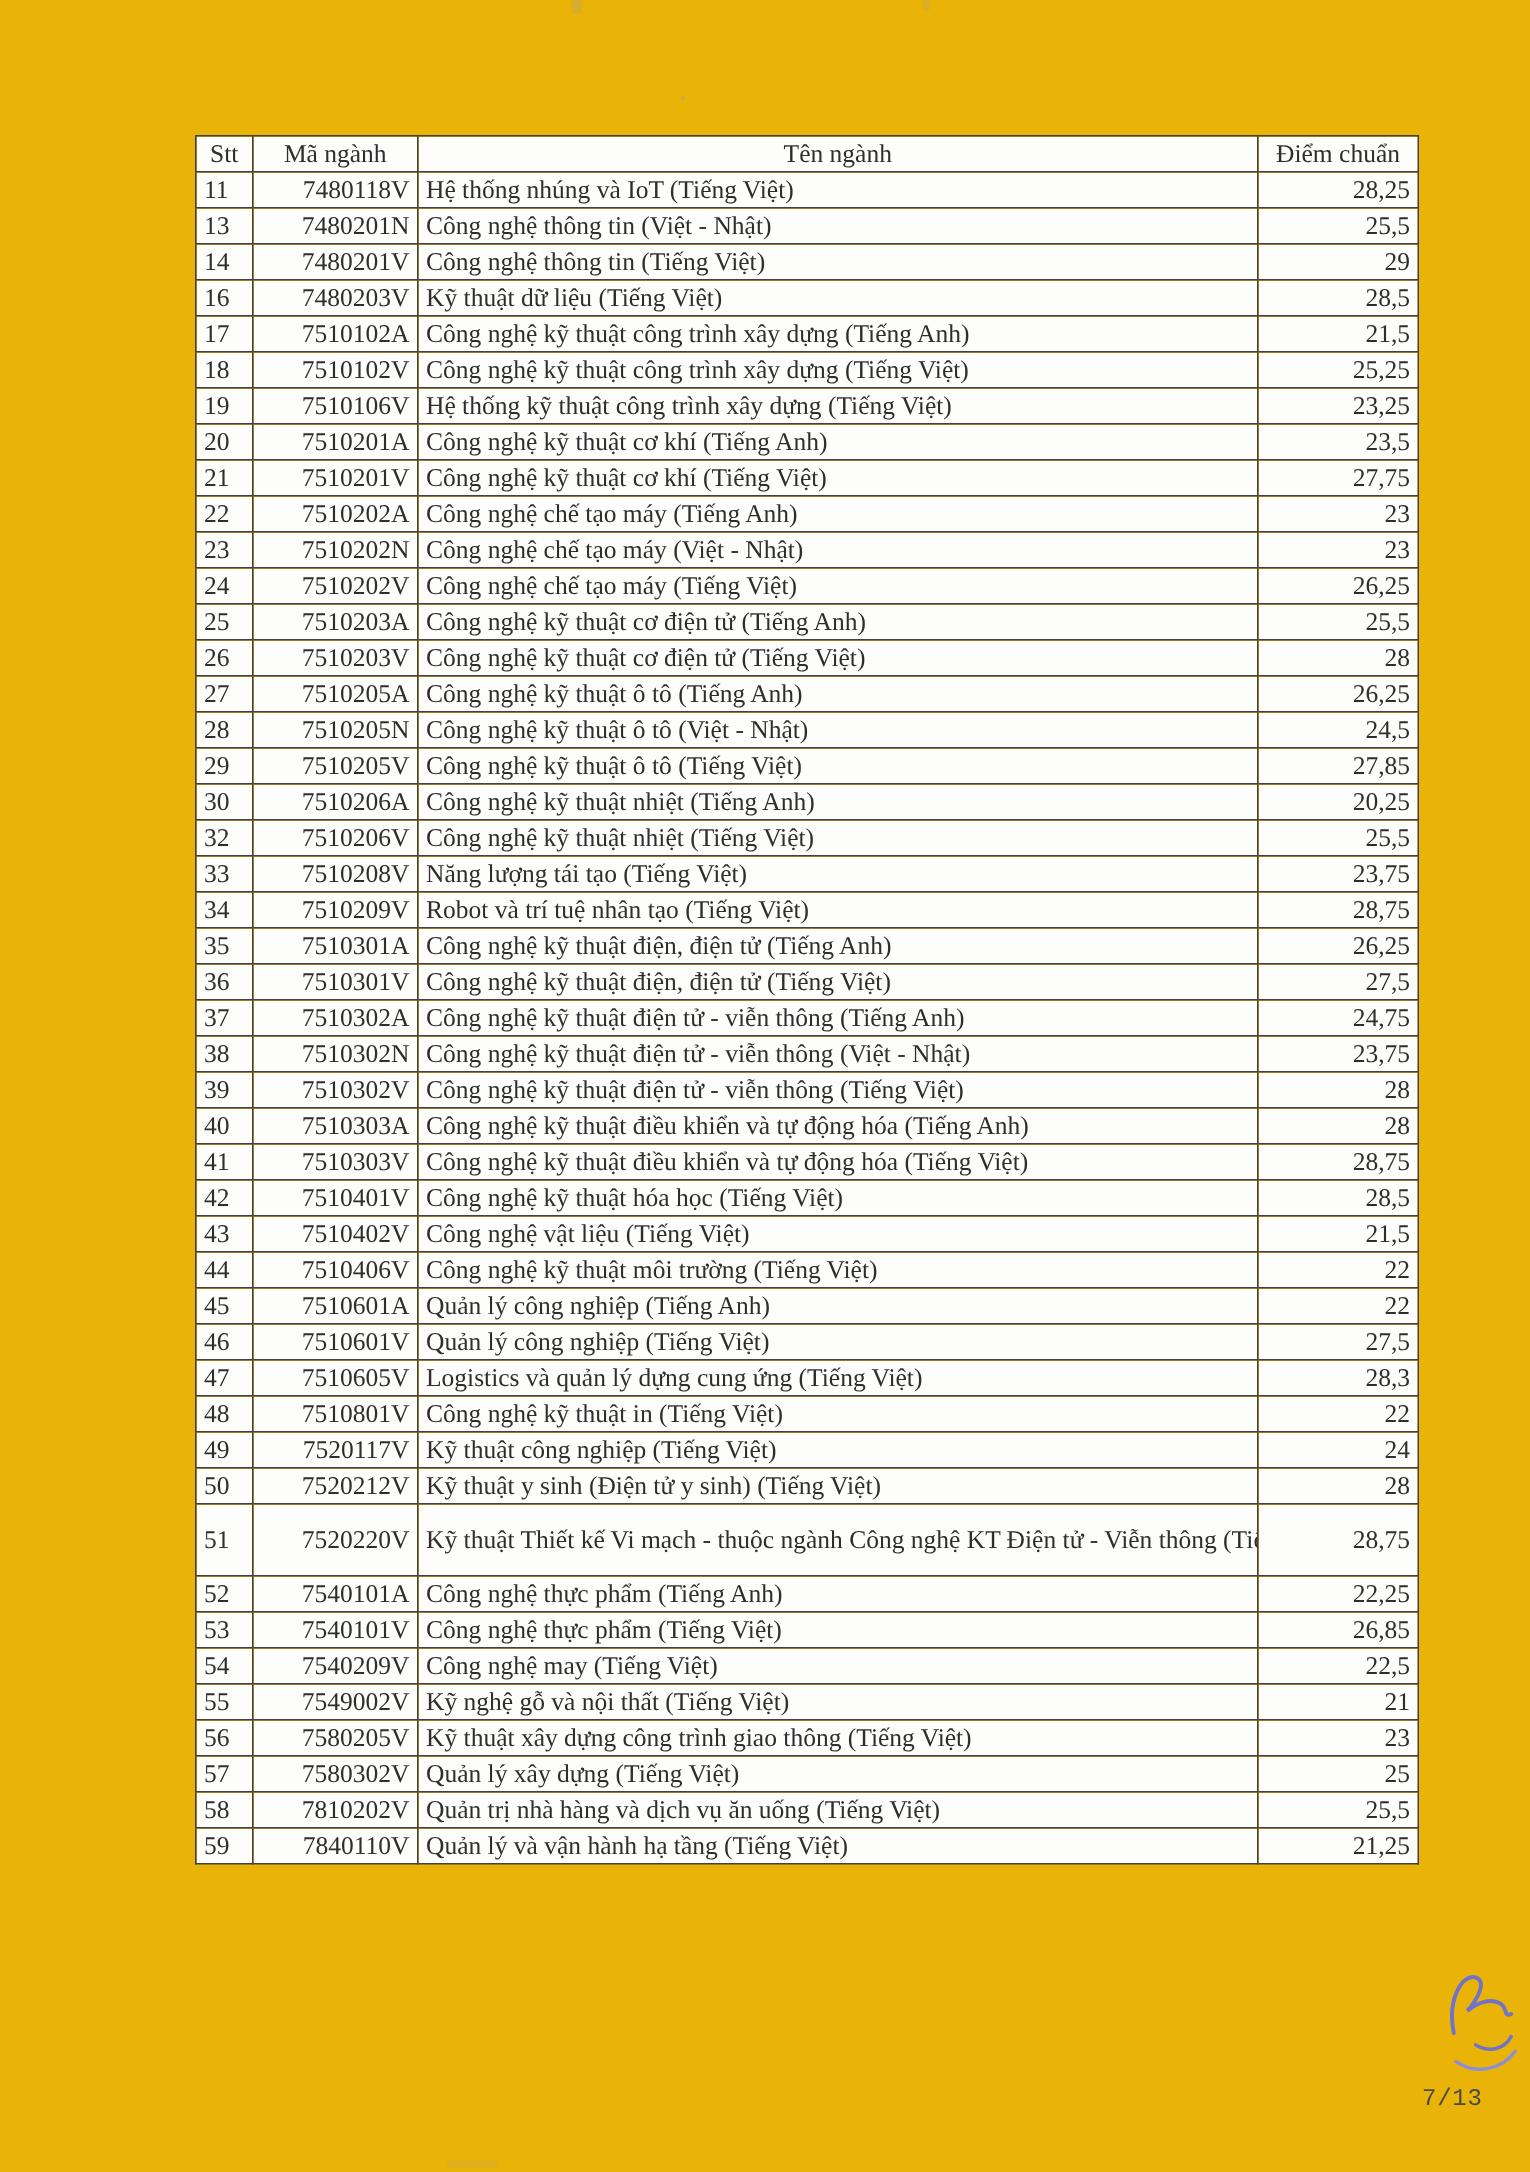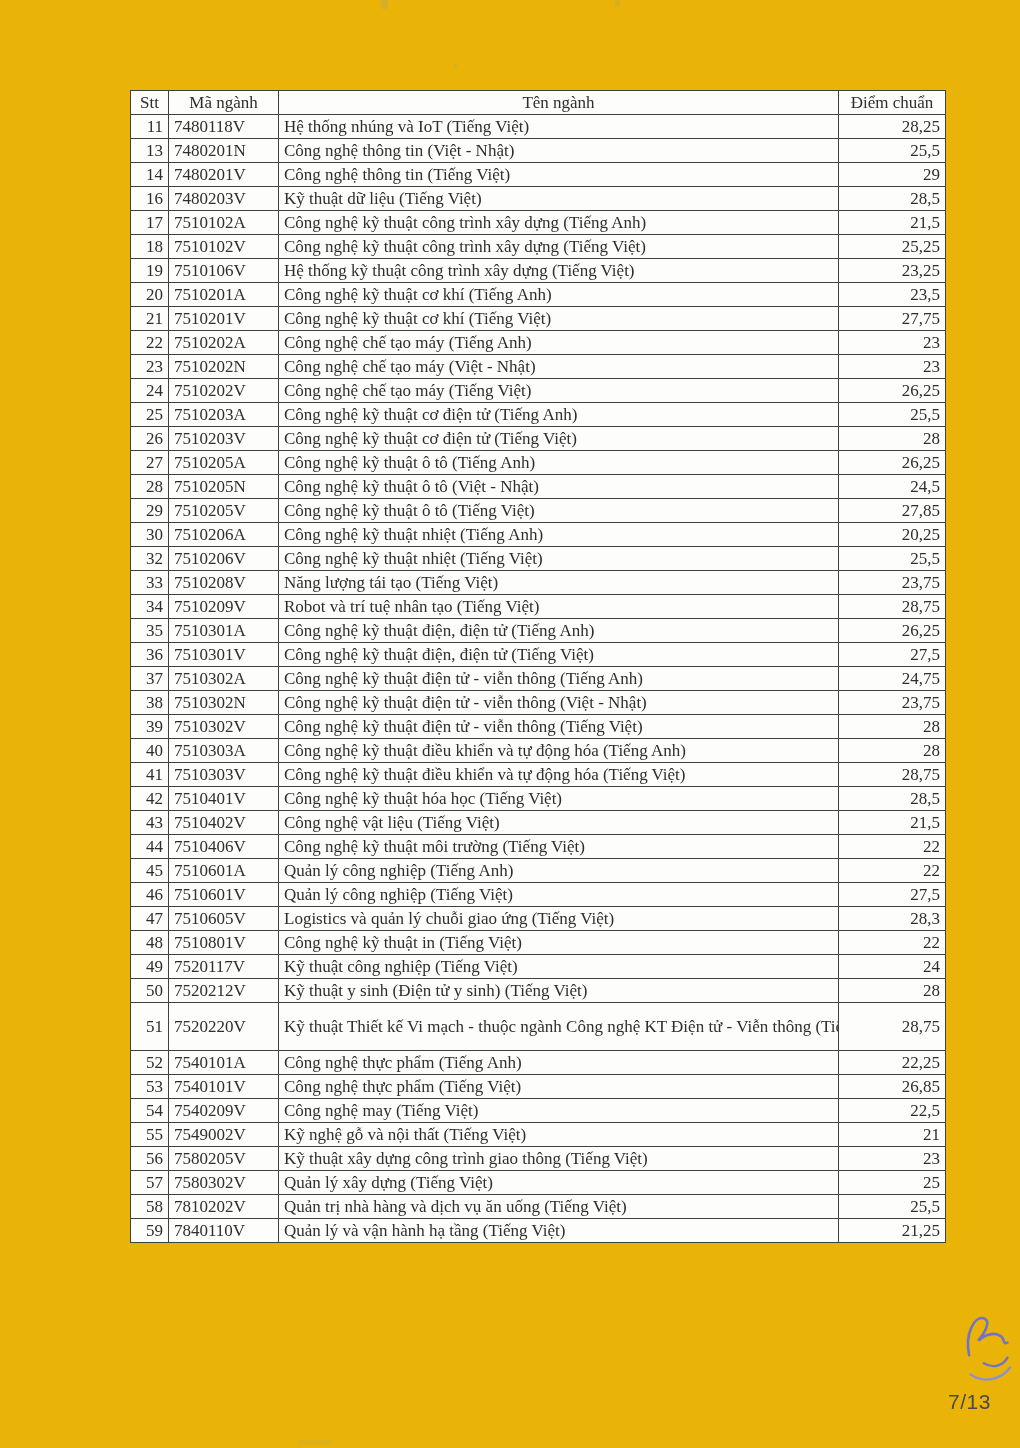--- a/index.html
+++ b/index.html
@@ -25,31 +25,31 @@
     border:1.6px solid #414141;
     height:23px;
     padding:0 5px;
     line-height:1.12;
     overflow:hidden;
     white-space:nowrap;
     font-weight:normal;
     background:#fdfdfc;
   }
   table.scores thead th { text-align:center; }
-  td.cell-stt  { text-align:right; padding-right:5px; }
-  td.cell-code { text-align:left; }
+  td.cell-stt  { text-align:left; padding-right:5px; }
+  td.cell-code { text-align:right; }
   td.cell-name { text-align:left; padding-left:6px; white-space:pre-line; }
   td.cell-score{ text-align:right; padding-right:7px; }
   tr.tall td { height:47px; }
 
   .page-number {
     position:absolute;
     left:948px; top:1390px;
-    font-family:Liberation Sans, sans-serif;
-    font-size:21px;
+    font-family:Liberation Mono, monospace;
+    font-size:16px;
     color:#4a4a4a;
     letter-spacing:0.5px;
   }
 
   .signature {
     position:absolute;
     left:958px; top:1312px;
     width:60px; height:80px;
     transform:rotate(-4deg);
   }
@@ -280,21 +280,21 @@
         </tr>
         <tr>
           <td class="cell-stt">46</td>
           <td class="cell-code">7510601V</td>
           <td class="cell-name">Quản lý công nghiệp (Tiếng Việt)</td>
           <td class="cell-score">27,5</td>
         </tr>
         <tr>
           <td class="cell-stt">47</td>
           <td class="cell-code">7510605V</td>
-          <td class="cell-name">Logistics và quản lý chuỗi giao ứng (Tiếng Việt)</td>
+          <td class="cell-name">Logistics và quản lý dựng cung ứng (Tiếng Việt)</td>
           <td class="cell-score">28,3</td>
         </tr>
         <tr>
           <td class="cell-stt">48</td>
           <td class="cell-code">7510801V</td>
           <td class="cell-name">Công nghệ kỹ thuật in (Tiếng Việt)</td>
           <td class="cell-score">22</td>
         </tr>
         <tr>
           <td class="cell-stt">49</td>

